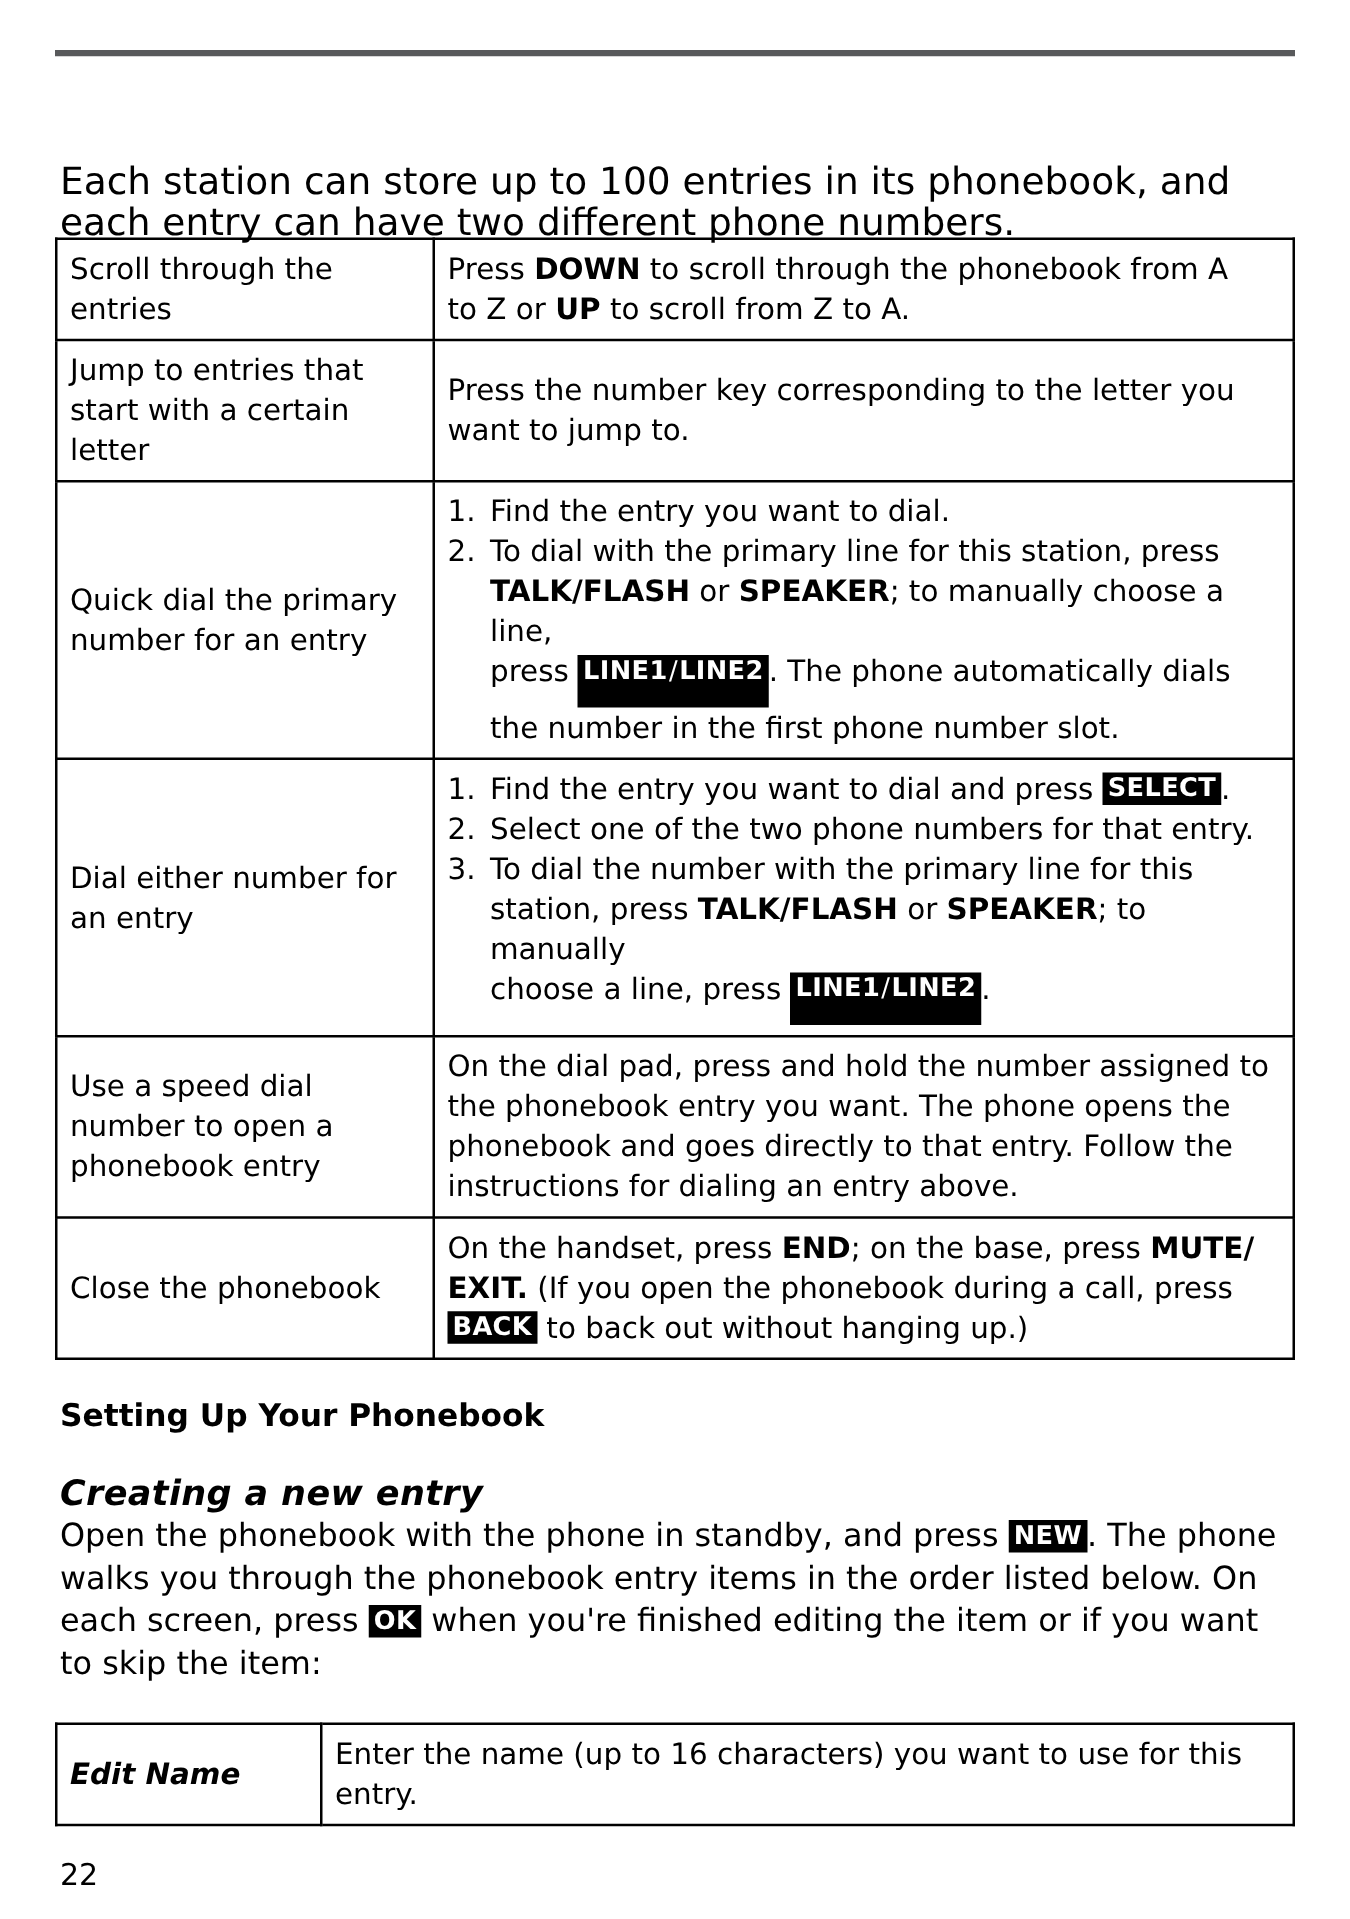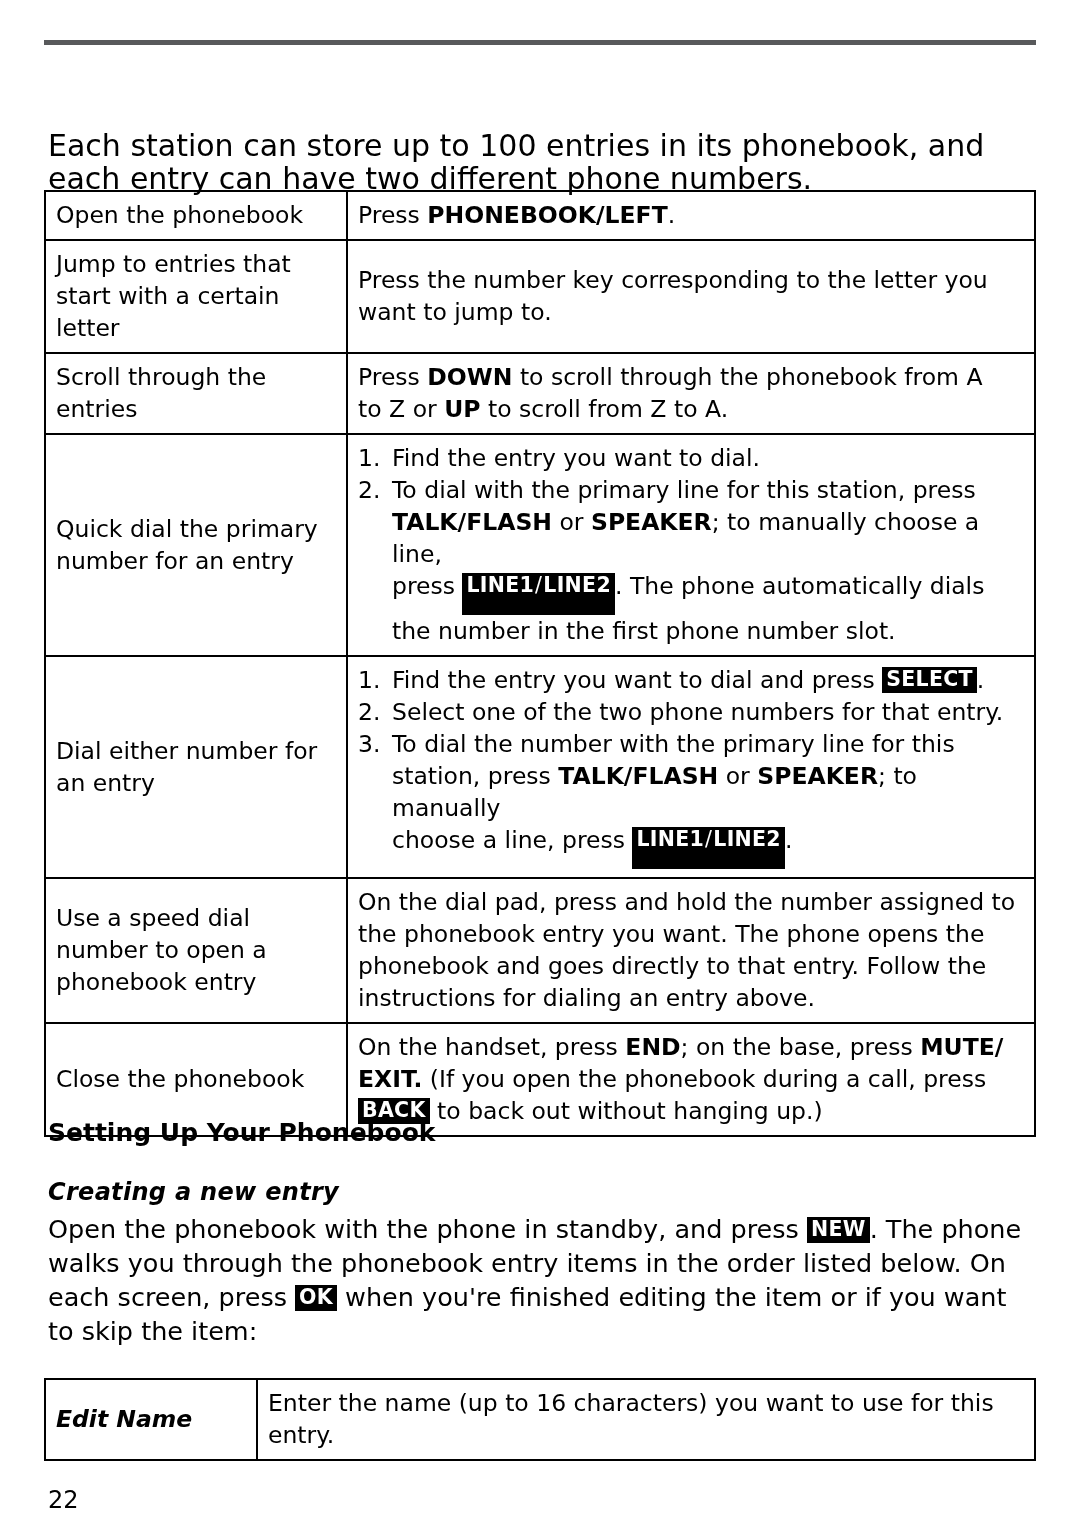--- a/index.html
+++ b/index.html
@@ -113,21 +113,21 @@
     position: absolute;
     left: 48px;
     top: 1118px;
     font-size: 25px;
     font-weight: bold;
   }
   .h3 {
     position: absolute;
     left: 48px;
     top: 1178px;
-    font-size: 24px;
+    font-size: 28px;
     font-weight: bold;
     font-style: italic;
     letter-spacing: 0.3px;
   }
   .body-para {
     position: absolute;
     left: 48px;
     top: 1212px;
     width: 980px;
     font-size: 25.5px;
@@ -156,36 +156,30 @@
 
 <div class="page">
 
   <div class="top-rule"></div>
 
 
   <div class="intro">Each station can store up to 100 entries in its phonebook, and each entry can have two different phone numbers.</div>
 
   <table class="doc-table main-table">
     <tbody>
-        <tr>
-      <td class="label-cell">Open the phonebook</td>
-      <td>
-        <span>Press </span><b>PHONEBOOK/LEFT</b><span>.</span>
+    <tr>
+      <td class="label-cell">Scroll through the entries</td>
+      <td>
+        <div><span>Press </span><b>DOWN</b><span> to scroll through the phonebook from A</span></div>
+        <div><span>to Z or </span><b>UP</b><span> to scroll from Z to A.</span></div>
       </td>
     </tr>
     <tr>
       <td class="label-cell">Jump to entries that start with a certain letter</td>
       <td>Press the number key corresponding to the letter you want to jump to.</td>
-    </tr>
-    <tr>
-      <td class="label-cell">Scroll through the entries</td>
-      <td>
-        <div><span>Press </span><b>DOWN</b><span> to scroll through the phonebook from A</span></div>
-        <div><span>to Z or </span><b>UP</b><span> to scroll from Z to A.</span></div>
-      </td>
     </tr>
     <tr>
       <td class="label-cell">Quick dial the primary number for an entry</td>
       <td>
         <ul class="steps">
           <li><span class="num">1.</span><span>Find the entry you want to dial.</span></li>
           <li><span class="num">2.</span><span>To dial with the primary line for this station, press </span><br>
             <b>TALK/FLASH</b><span> or </span><b>SPEAKER</b><span>; to manually choose a line,</span><br>
             <span>press </span><span class="keycap pair"><span>LINE1</span><span class="sep">/</span><span>LINE2</span></span><span>. The phone automatically dials</span><br>
             <span>the number in the first phone number slot.</span></li>

